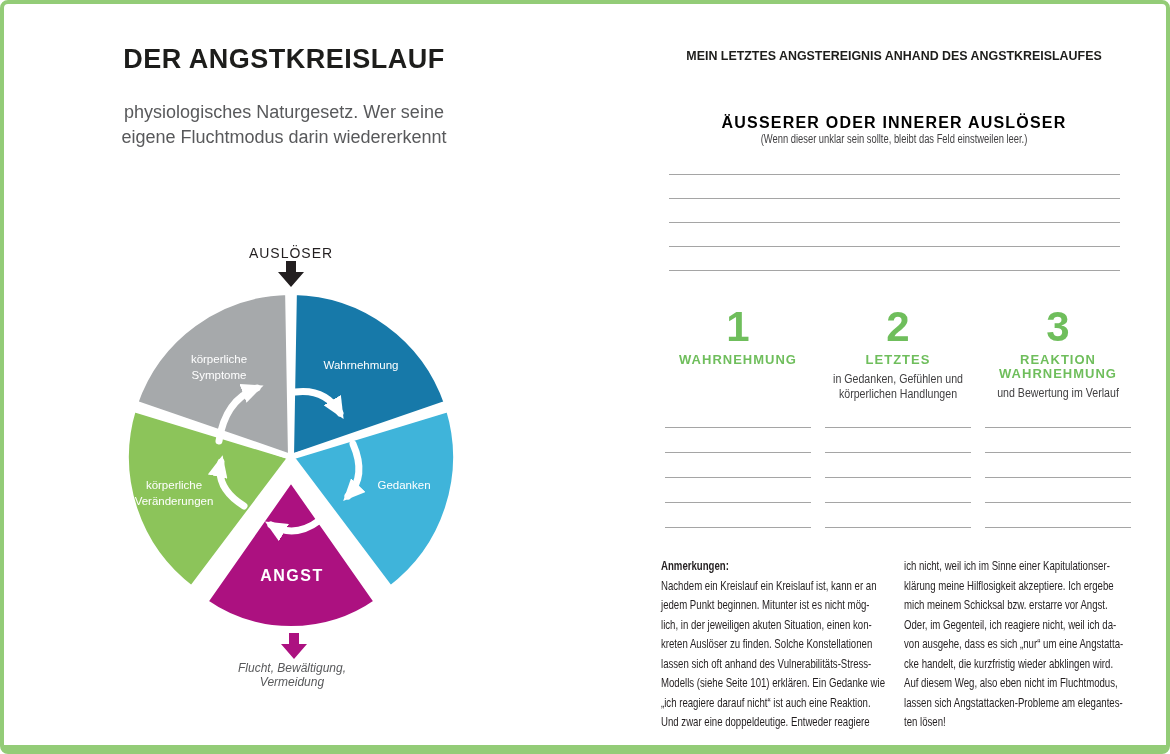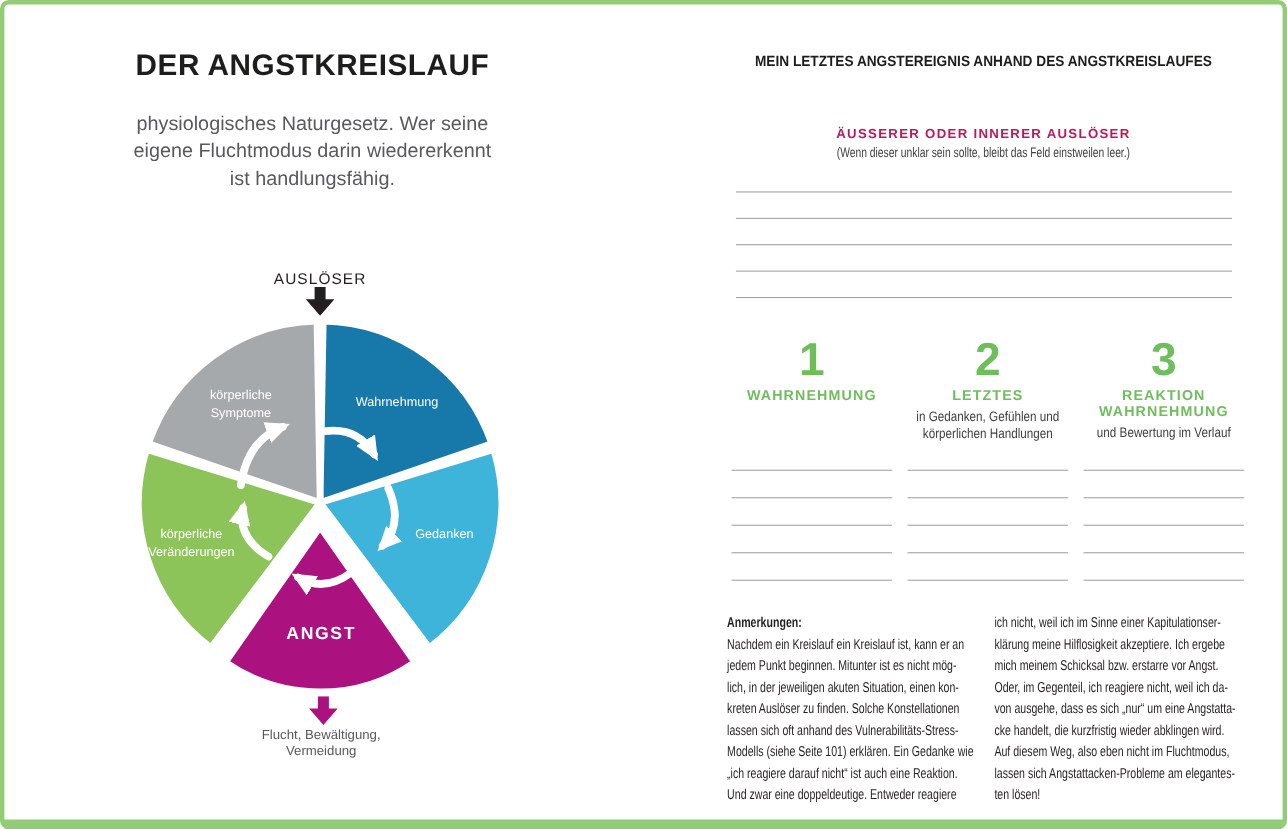--- a/index.html
+++ b/index.html
@@ -12,26 +12,26 @@
   
   .title{left:80px;top:40px;width:400px;font-size:27px;font-weight:bold;letter-spacing:.5px;color:#1d1d1b;}
   .intro{left:100px;top:96px;width:360px;font-size:18px;line-height:25px;color:#58595B;}
   .intro div{white-space:nowrap;}
   .trigger-label{left:190px;top:241px;width:194px;font-size:14px;font-weight:normal;letter-spacing:1px;}
   .arrow-down{left:272px;top:257px;width:30px;height:26px;}
   .arrow-down2{left:275px;top:629px;width:30px;height:26px;}
   .pie{left:95px;top:280px;}
   .pie text{font-family:"Liberation Sans",sans-serif;fill:#fff;font-size:11.5px;}
   .pie text.angst{font-size:16px;font-weight:bold;letter-spacing:1.5px;}
-  .outcome{left:190px;top:657px;width:196px;font-size:12px;line-height:14px;color:#58595B;}
+  .outcome{left:190px;top:657px;width:196px;font-size:12px;line-height:14px;color:#58595B;font-style:italic;}
 
   
   .r-header{left:660px;top:44px;width:460px;font-size:13.5px;font-weight:bold;color:#1d1d1b;
             transform:scaleX(.92);transform-origin:50% 50%;white-space:nowrap;}
-  .g-heading{left:690px;top:110px;width:400px;font-size:12px;font-weight:bold;letter-spacing:1.2px;color:#be185d;}
+  .g-heading{left:690px;top:110px;width:400px;font-size:16px;font-weight:bold;letter-spacing:1.2px;color:#000000;}
   .g-note{left:690px;top:128px;width:400px;font-size:12.5px;color:#414042;
           transform:scaleX(.75);transform-origin:50% 50%;white-space:nowrap;}
   .trigger-lines{left:665px;top:147px;width:451px;}
   .rule{height:23px;border-bottom:1.5px solid #A5A5A5;}
   .step{top:300px;width:166px;text-align:center;height:222px;}
   .step-number{font-size:42px;line-height:46px;font-weight:bold;color:#6FBE5C;}
   .step-title{font-size:13px;line-height:14px;font-weight:bold;letter-spacing:1px;color:#6FBE5C;margin-top:3px;}
   .step-desc{font-size:12.5px;line-height:14.5px;color:#414042;margin-top:5px;}
   .step-desc div{transform:scaleX(.85);transform-origin:50% 50%;white-space:nowrap;}
   .step-rules{position:absolute;top:99px;left:10px;width:146px;}
@@ -44,21 +44,20 @@
 </head>
 <body>
 
 <div class="page">
 
   <div class="abs ctr title">DER ANGSTKREISLAUF</div>
 
   <div class="abs ctr intro">
     <div>physiologisches Naturgesetz. Wer seine</div>
     <div>eigene Fluchtmodus darin wiedererkennt</div>
-    <div>ist handlungsfähig.</div>
   </div>
 
   <div class="abs ctr trigger-label">AUSLÖSER</div>
 
   <svg class="abs arrow-down" viewBox="0 0 30 26">
     <path d="M10 0 H20 V11 H28 L15 26 L2 11 H10 Z" fill="#231F20"></path>
   </svg>
 
   <svg class="abs pie" width="385" height="360" viewBox="0 0 385 360">
     <defs>

